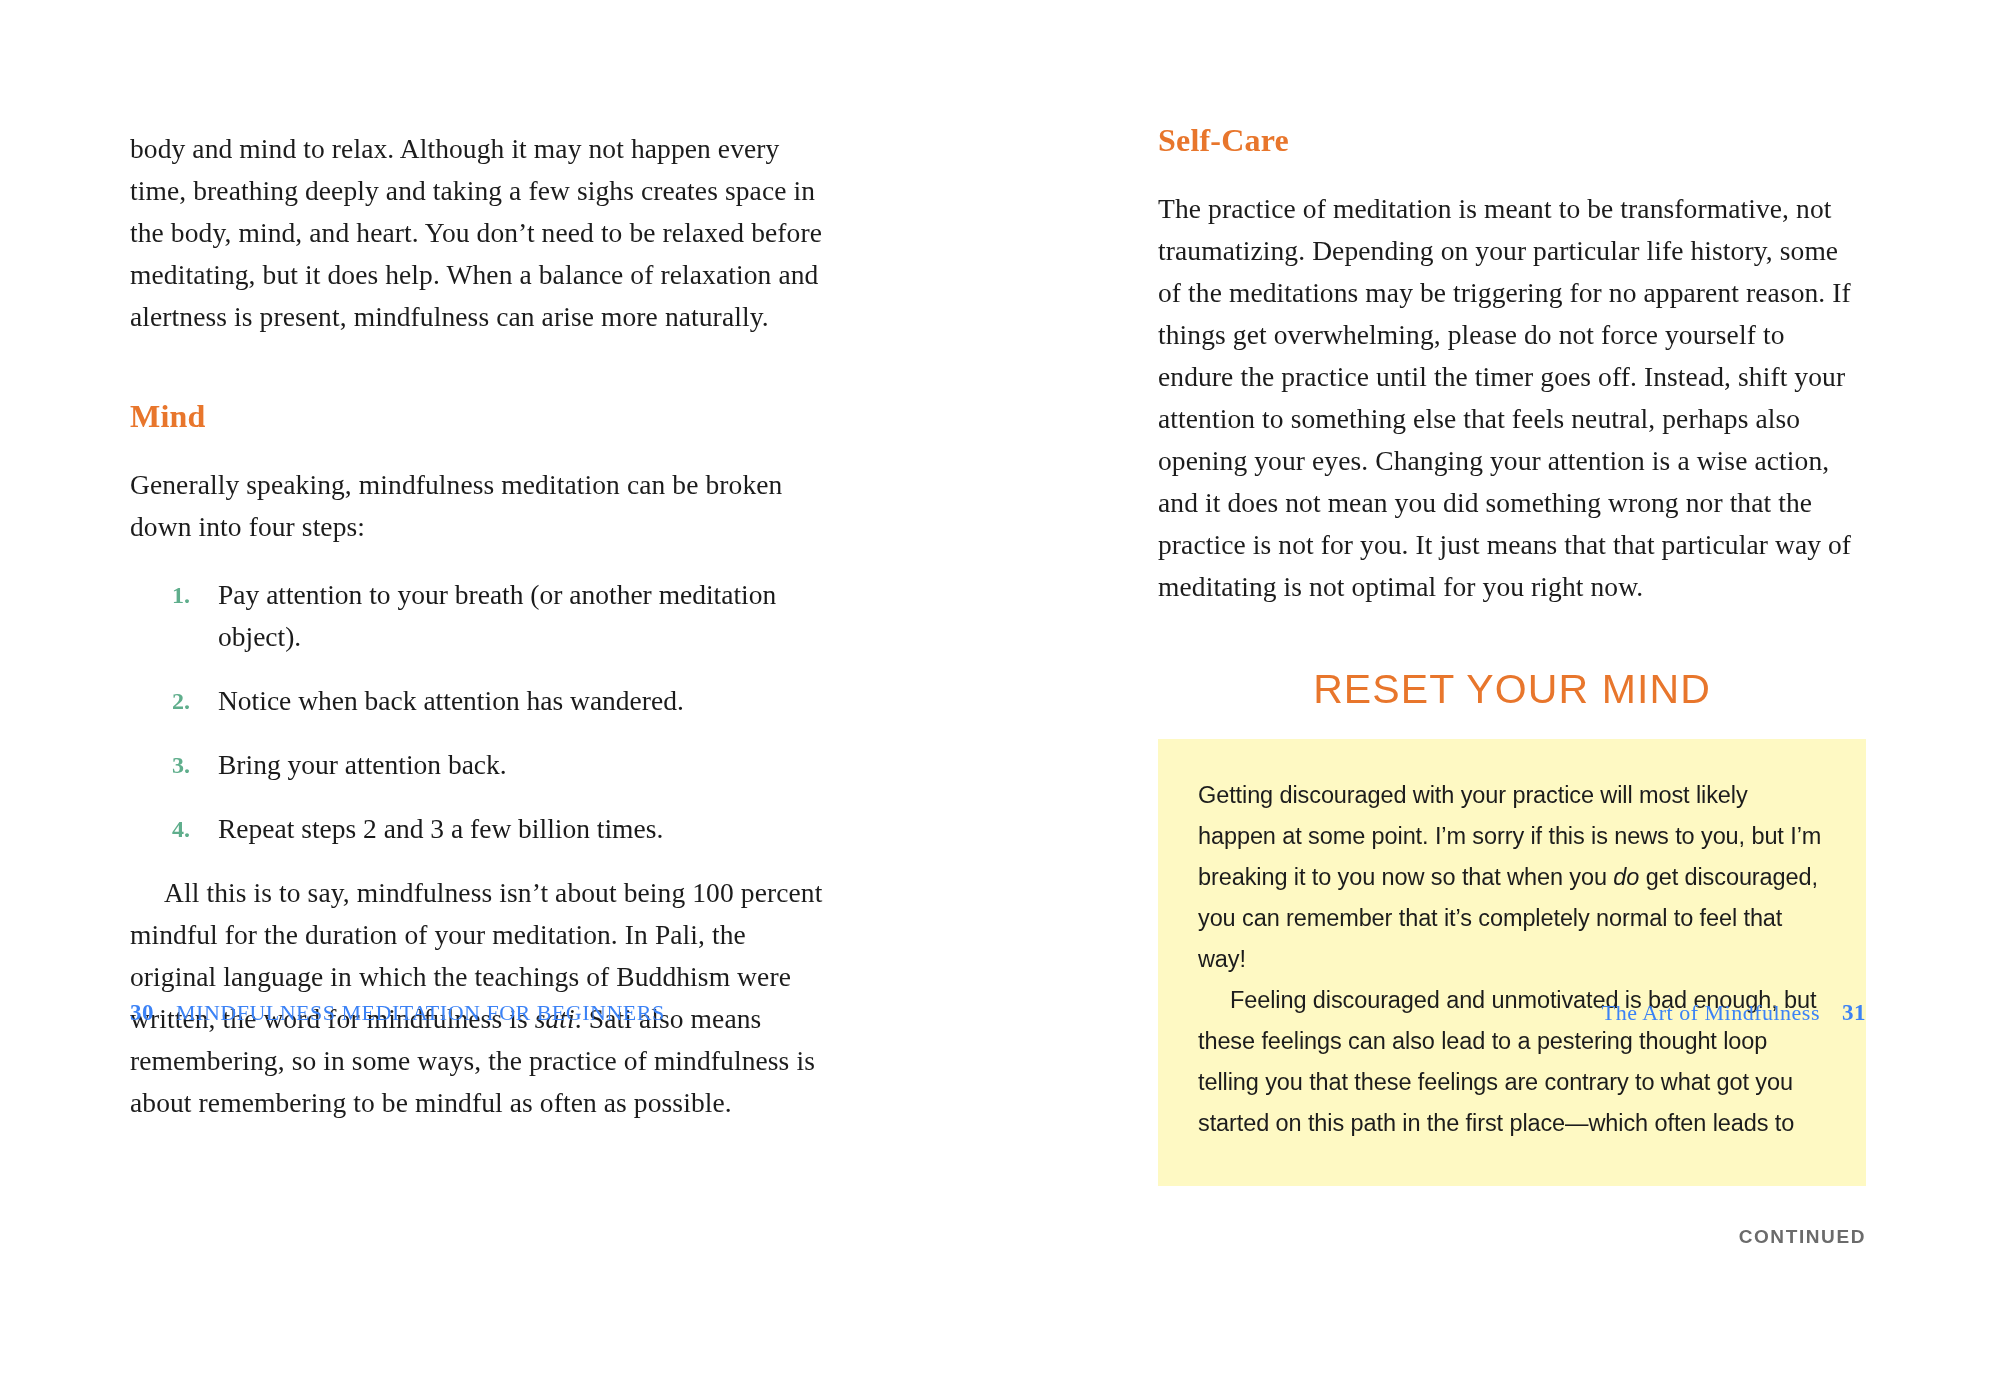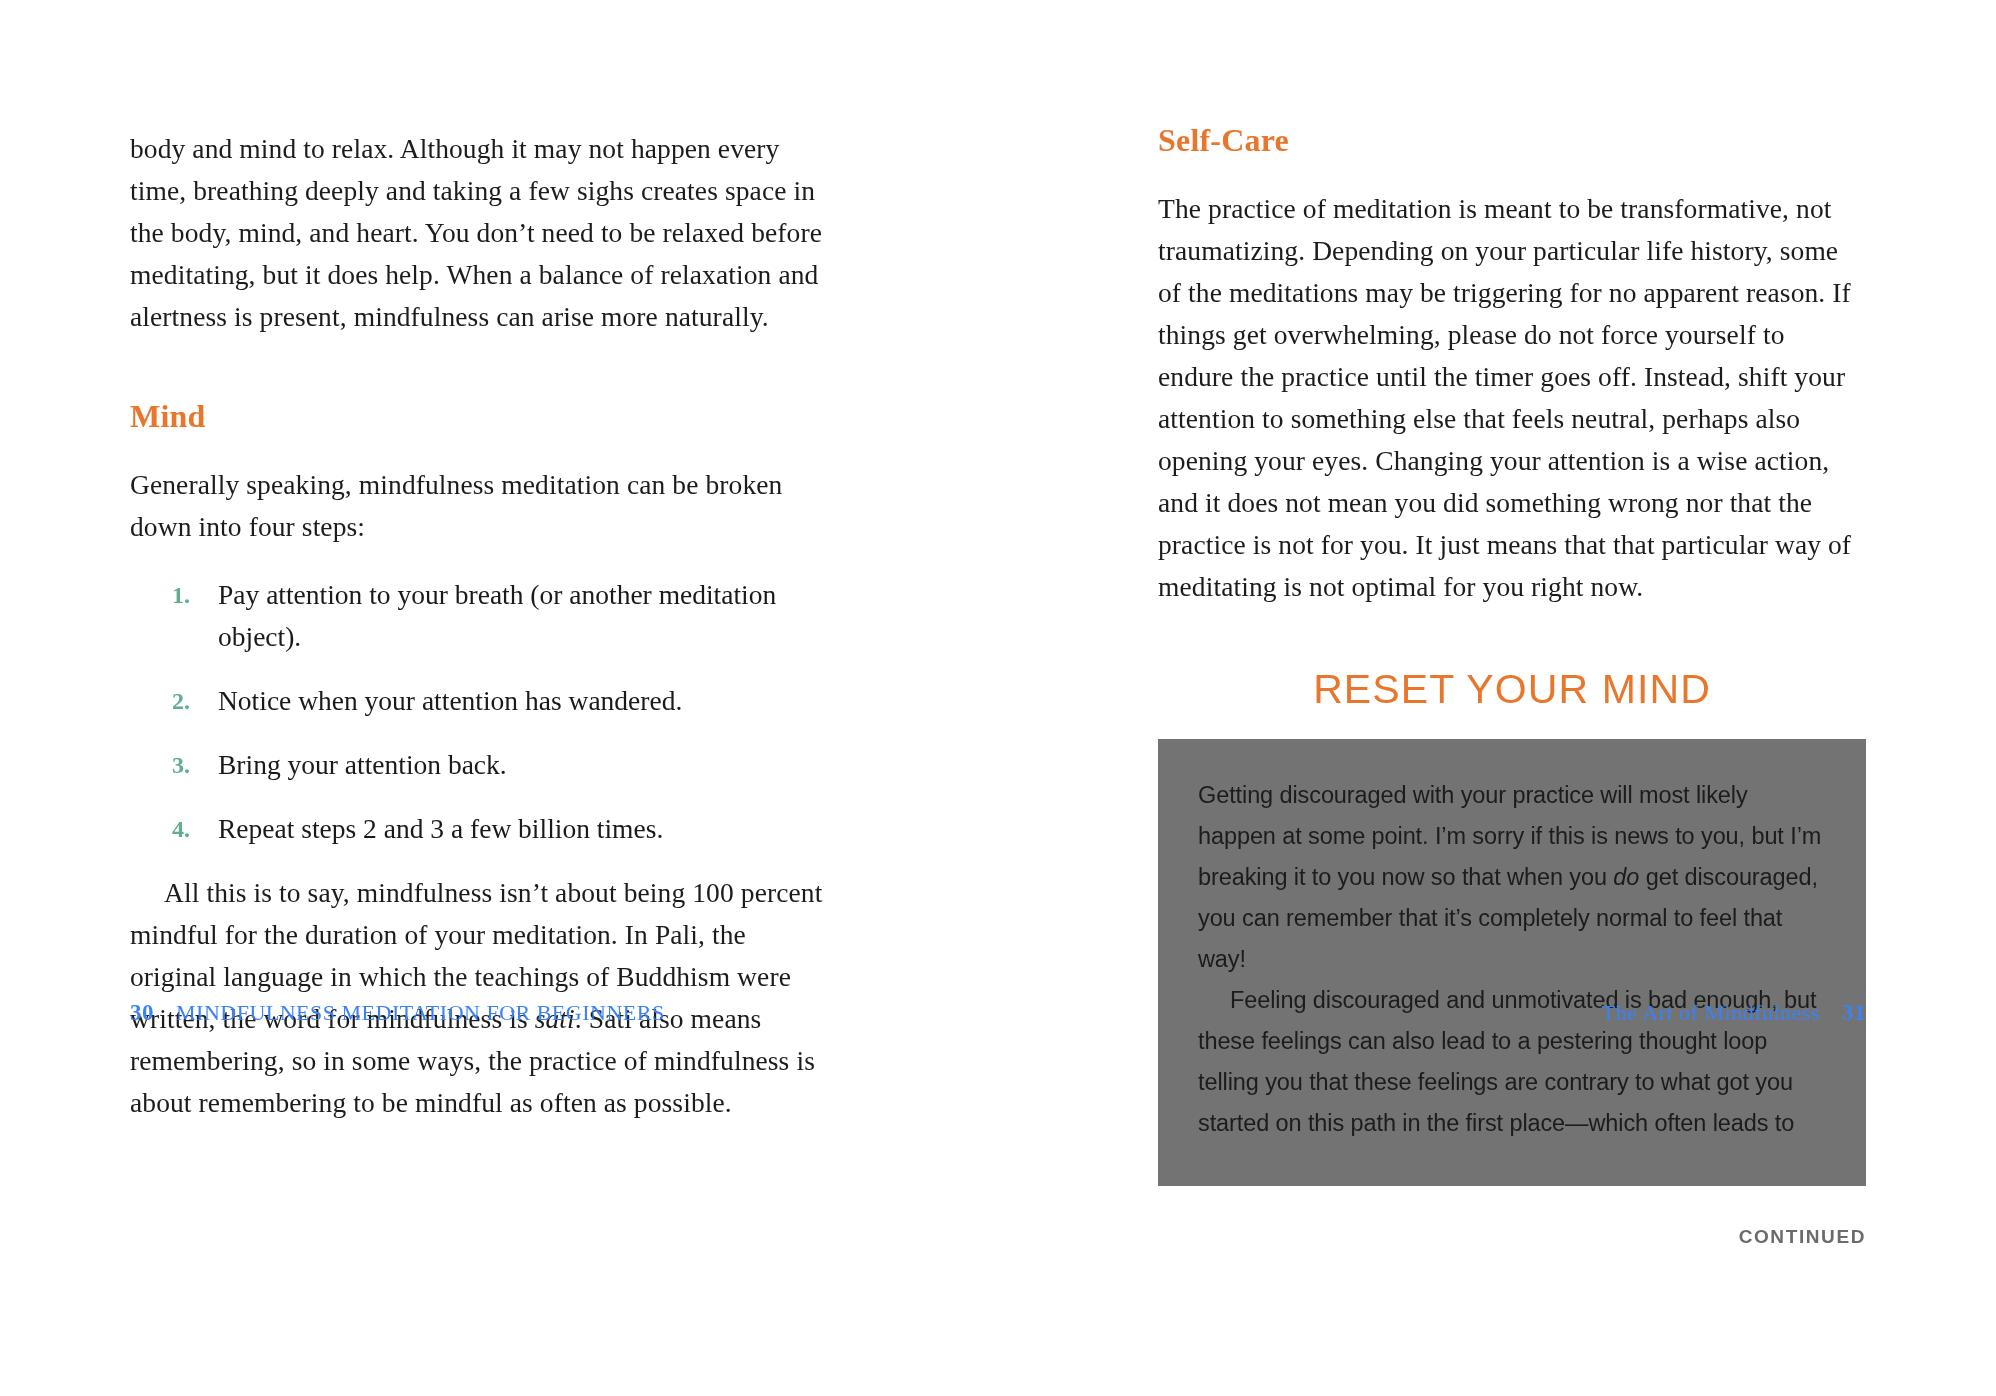--- a/index.html
+++ b/index.html
@@ -87,21 +87,21 @@
   .callout-title {
     font-family: "Liberation Sans", sans-serif;
     font-weight: normal;
     color: #e8762c;
     font-size: 41px;
     letter-spacing: 1.1px;
     text-align: center;
     margin: 58px 0 26px 0;
   }
   .callout-box {
-    background: #737373;
+    background: #fef9c3;
     padding: 36px 40px 42px 40px;
     box-sizing: border-box;
   }
   .callout-box p {
     font-family: "Liberation Sans", sans-serif;
     font-size: 23.5px;
     line-height: 41px;
     margin: 0;
     color: #1c1c1c;
     letter-spacing: -0.1px;
@@ -160,21 +160,21 @@
 
     <p class="body">Generally speaking, mindfulness meditation can be broken down into four steps:</p>
 
     <ol class="steps">
       <li>
         <span class="num">1.</span>
         <span>Pay attention to your breath (or another meditation object).</span>
       </li>
       <li>
         <span class="num">2.</span>
-        <span>Notice when your attention has wandered.</span>
+        <span>Notice when back attention has wandered.</span>
       </li>
       <li>
         <span class="num">3.</span>
         <span>Bring your attention back.</span>
       </li>
       <li>
         <span class="num">4.</span>
         <span>Repeat steps 2 and 3 a few billion times.</span>
       </li>
     </ol>

